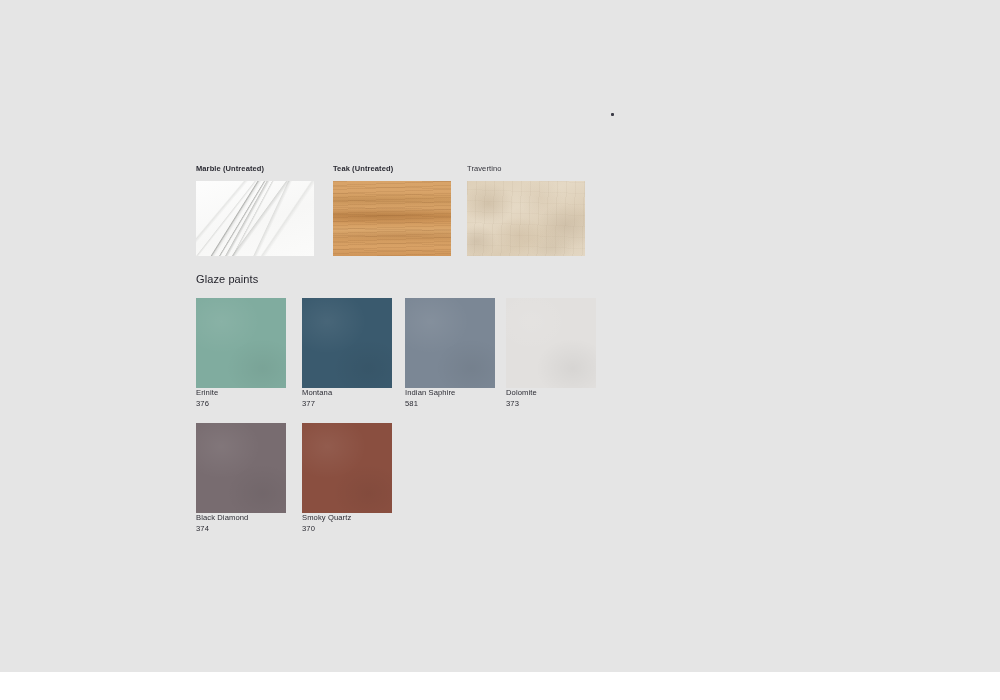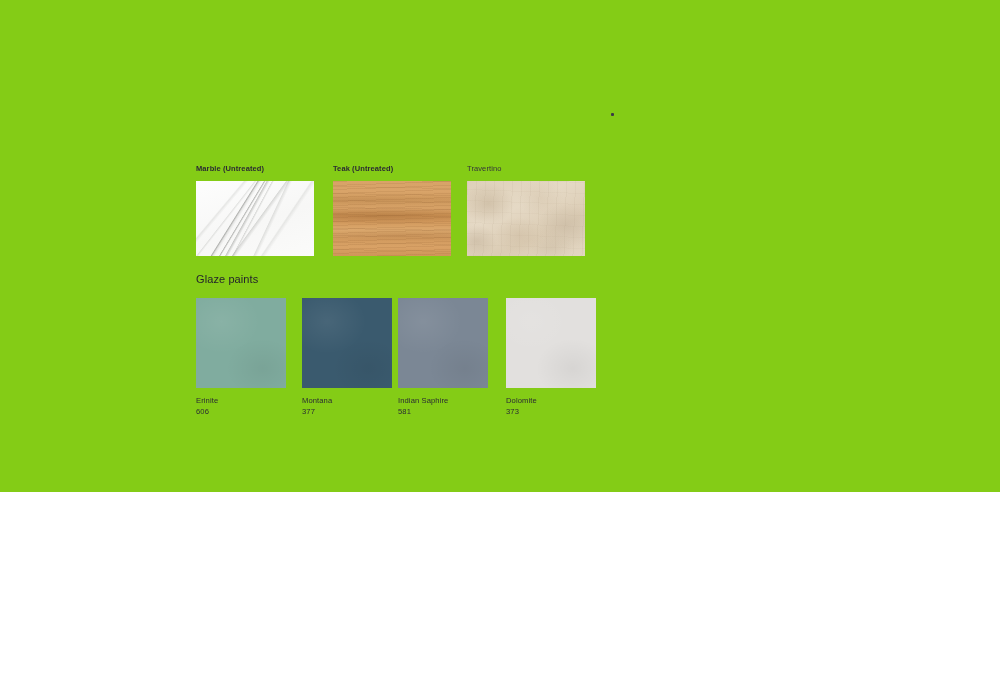--- a/index.html
+++ b/index.html
@@ -14,22 +14,22 @@
     overflow: hidden;
     font-family: "Liberation Sans", sans-serif;
     -webkit-font-smoothing: antialiased;
   }
 
   .page {
     position: absolute;
     left: 0;
     top: 0;
     width: 1000px;
-    height: 492px;
-    background: #84cc16;
+    height: 672px;
+    background: #e5e5e5;
   }
 
   
   .dot-marker {
     position: absolute;
     left: 611px;
     top: 113px;
     width: 3px;
     height: 3px;
     background: #3b3b46;
@@ -171,21 +171,20 @@
   .paint-chip::after {
     content: "";
     position: absolute;
     inset: 0;
     background:
       radial-gradient(60% 50% at 28% 26%, rgba(255,255,255,0.07) 0%, rgba(0,0,0,0) 72%),
       radial-gradient(55% 45% at 74% 78%, rgba(0,0,0,0.05) 0%, rgba(0,0,0,0) 74%);
     pointer-events: none;
   }
   .paint-meta {
-    margin-top: 8px;
   }
   .paint-name {
     font-size: 7.6px;
     line-height: 10.5px;
     color: #2b2b33;
     letter-spacing: 0.1px;
     white-space: nowrap;
   }
   .paint-code {
     font-size: 7.6px;
@@ -217,40 +216,56 @@
     </div>
 
   <h2 class="section-heading">Glaze paints</h2>
 
   <div class="paint-grid">
       <div class="paint-row">
         <div class="paint-item" style="left: 0px;">
           <div class="paint-chip" style="background: rgb(128, 172, 159);"></div>
           <div class="paint-meta">
             <div class="paint-name">Erinite</div>
-            <div class="paint-code">606</div>
+            <div class="paint-code">376</div>
           </div>
         </div>
         <div class="paint-item" style="left: 106px;">
           <div class="paint-chip" style="background: rgb(58, 90, 110);"></div>
           <div class="paint-meta">
             <div class="paint-name">Montana</div>
             <div class="paint-code">377</div>
           </div>
         </div>
-        <div class="paint-item" style="left: 202px;">
+        <div class="paint-item" style="left: 209px;">
           <div class="paint-chip" style="background: rgb(123, 135, 149);"></div>
           <div class="paint-meta">
             <div class="paint-name">Indian Saphire</div>
             <div class="paint-code">581</div>
           </div>
         </div>
         <div class="paint-item" style="left: 310px;">
           <div class="paint-chip" style="background: rgb(226, 224, 222);"></div>
           <div class="paint-meta">
             <div class="paint-name">Dolomite</div>
             <div class="paint-code">373</div>
           </div>
         </div>
       </div>
+      <div class="paint-row">
+        <div class="paint-item" style="left: 0px;">
+          <div class="paint-chip" style="background: rgb(120, 108, 112);"></div>
+          <div class="paint-meta">
+            <div class="paint-name">Black Diamond</div>
+            <div class="paint-code">374</div>
+          </div>
+        </div>
+        <div class="paint-item" style="left: 106px;">
+          <div class="paint-chip" style="background: rgb(138, 79, 64);"></div>
+          <div class="paint-meta">
+            <div class="paint-name">Smoky Quartz</div>
+            <div class="paint-code">370</div>
+          </div>
+        </div>
+      </div>
     </div>
 
 </div>
 
 </body></html>

